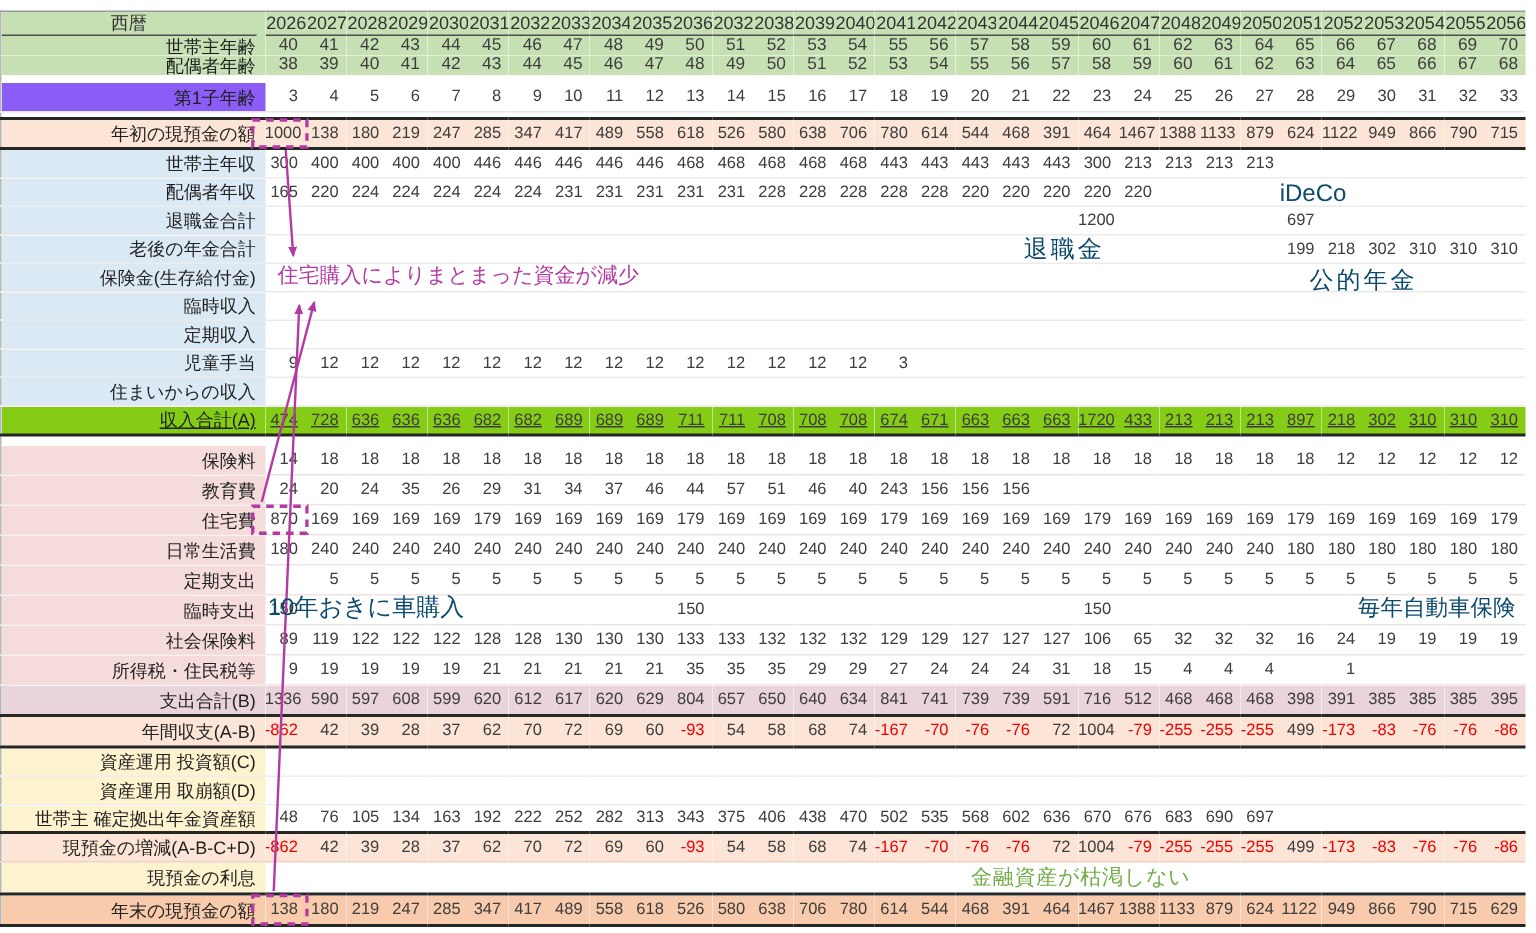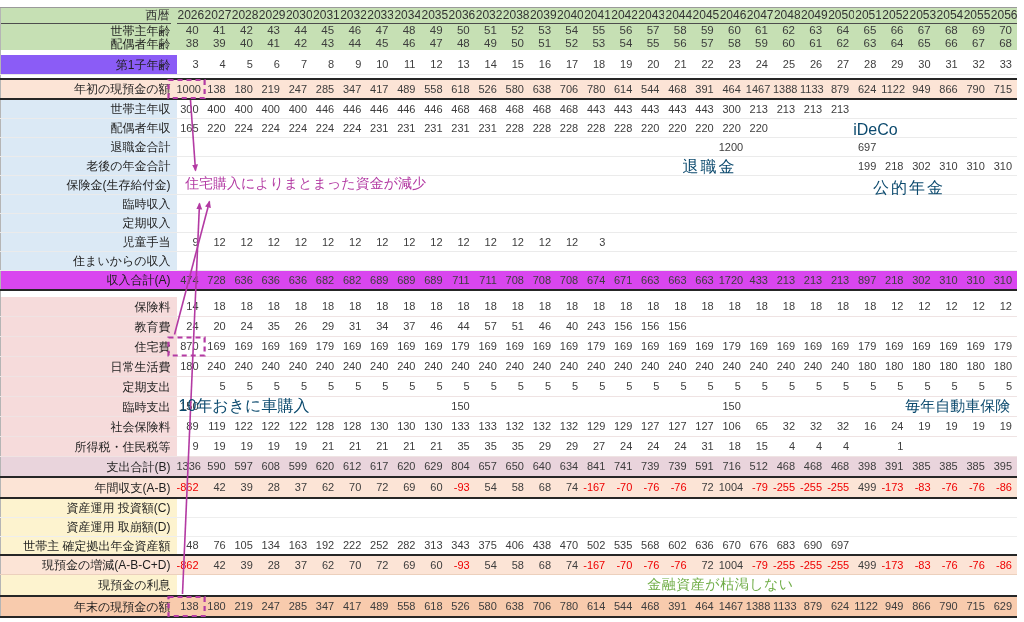--- a/index.html
+++ b/index.html
@@ -5,33 +5,33 @@
   html,body{margin:0;padding:0;background:#fff;}
   .sheet{position:relative;width:1024px;height:622px;background:#fff;overflow:hidden;
          font-family:"Liberation Sans","DejaVu Sans",sans-serif;}
   table.cf{border-collapse:collapse;table-layout:fixed;width:1017px;margin-top:7px;
            border-top:1px solid #9a9a9a;border-left:1px solid #b5b5b5;}
   td{padding:0 5px 0 0;text-align:right;vertical-align:middle;line-height:1;
      font-size:11px;color:#3d3d3d;overflow:hidden;white-space:nowrap;}
   td.lbl{font-size:12px;color:#1f1f1f;padding-right:6px;}
   
   .r-years td{height:16px;background:#c6e0b4;font-size:12px;color:#333;}
-  .r-years .u{display:inline-block;border-bottom:1px solid #4d4d4d;padding:1px 1px 2px 1px;}
+  .r-years .u{display:inline-block;border-bottom:1px solid #4d4d4d;padding:1px 1px 2px 1px;text-align:center;}
   .r-years td.lbl .u{width:100%;box-sizing:border-box;}
   .r-age td{height:13px;background:#c6e0b4;font-size:11.5px;}
   .r-age td.lbl{font-size:12px;}
   .sp1 td{height:5px;border:none;}
   .sp2 td{height:3px;border:none;}
   .sp3 td{height:6px;border:none;}
   .r-child td{height:19px;background:#fff;border-bottom:1px solid #e8e8e8;}
   .r-child td.lbl{background:#8b5cf6;}
   .r-cash_start td{height:18px;background:#fce4d6;border-top:2px solid #262626;border-bottom:2px solid #262626;}
   .r-income td{height:18px;background:#fff;border-bottom:1px solid #ebebeb;}
   .r-income td.lbl{background:#dbe9f5;}
-  .r-income_total td{height:18px;background:#d946ef;border-bottom:2px solid #262626;}
+  .r-income_total td{height:18px;background:#84cc16;border-bottom:2px solid #262626;text-decoration:underline;}
   .r-expense td{height:19px;background:#fff;border-bottom:1px solid #efe3e3;}
   .r-expense td.lbl{background:#f6dbdb;}
   .r-expense_total td{height:19px;background:#e9d4dc;border-top:1px solid #d9c4cb;border-bottom:2px solid #262626;}
   .r-balance td{height:19px;background:#fce4d6;border-bottom:2px solid #262626;}
   .r-asset td{height:18px;background:#fff;border-bottom:1px solid #eeeeee;}
   .r-asset td.lbl{background:#fdf3cf;}
   .r-dc td{height:17px;background:#fff;border-bottom:2px solid #262626;}
   .r-dc td.lbl{background:#fdf3cf;}
   .r-change td{height:18px;background:#fce4d6;border-bottom:1px solid #ecd0bd;}
   .r-interest td{height:20px;background:#fff;}

